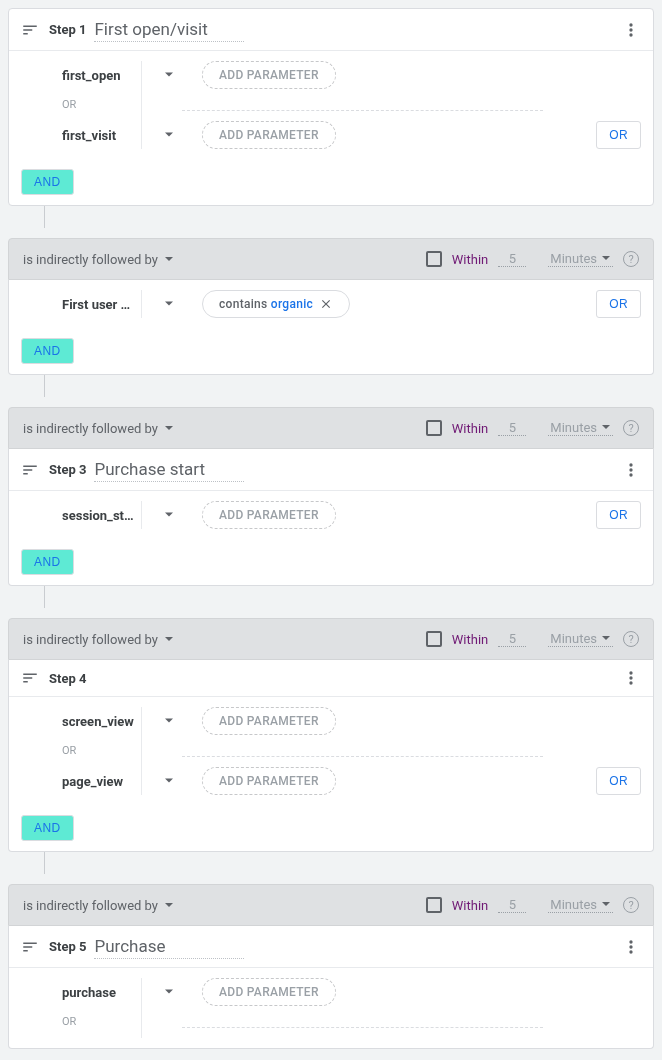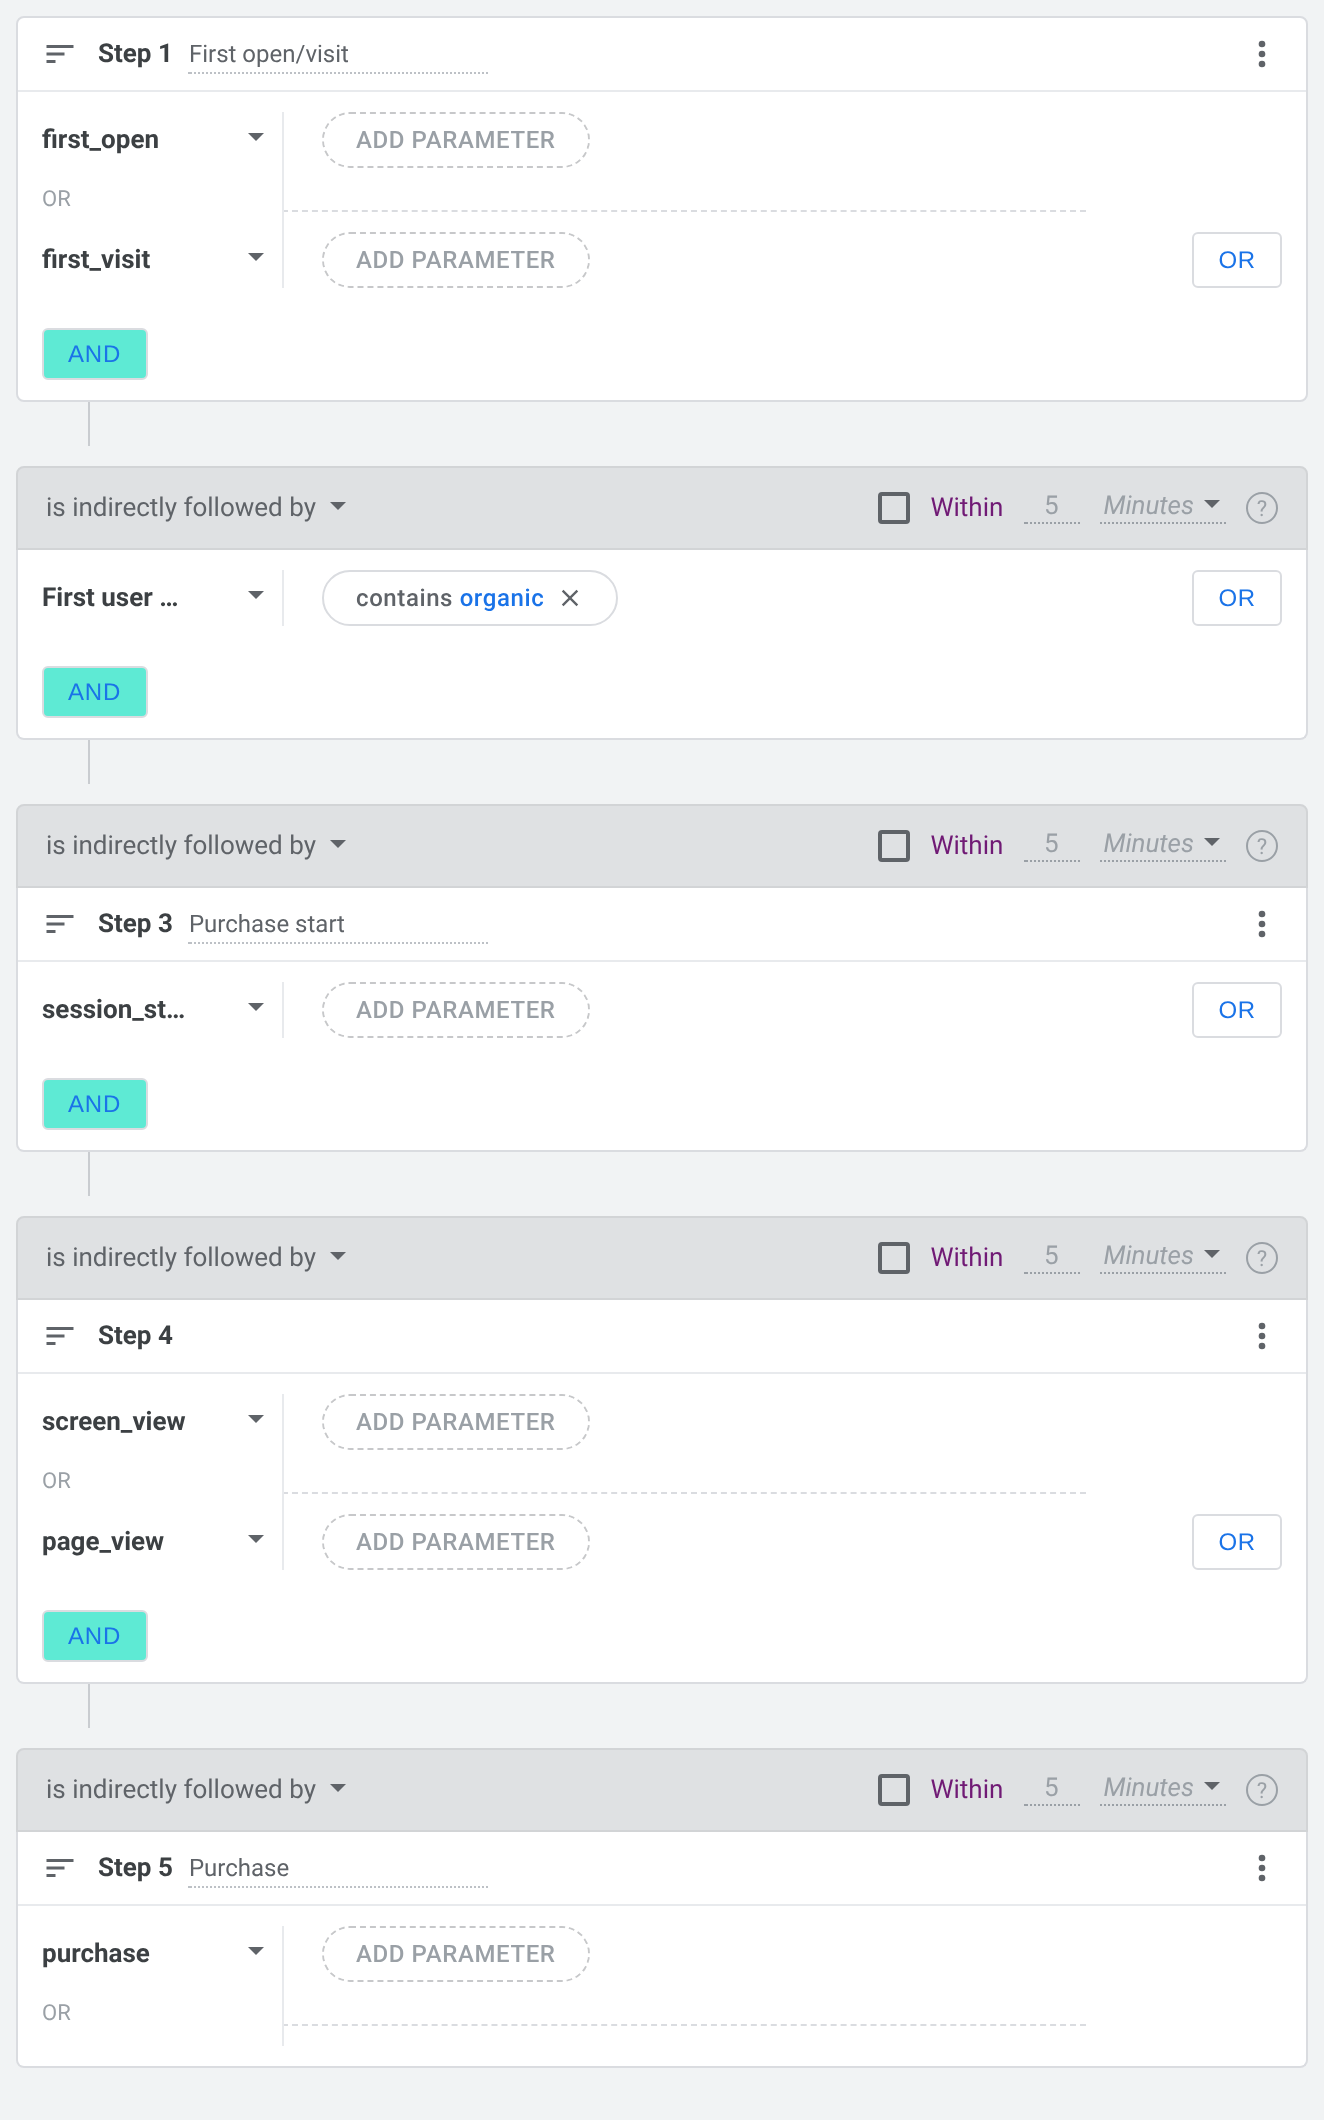--- a/index.html
+++ b/index.html
@@ -14,27 +14,27 @@
   .card { background: #fff; border: 1px solid #dadce0; border-radius: 4px; }
 
   
   .step-head {
     display: flex; align-items: center; padding: 8px 12px; border-bottom: 1px solid #e8eaed;
   }
   .sort-icon { width: 18px; margin-right: 10px; fill: #5f6368; }
   .step-label { font-weight: 700; font-size: 13px; margin-right: 8px; }
   .step-title {
     flex: 0 0 150px; color: #5f6368; padding: 2px 0;
-    border-bottom: 1px dotted #bdc1c6; font-size: 12px;
+    border-bottom: 1px dotted #bdc1c6; font-size: 17px;
   }
   .spacer { flex: 1; }
   .kebab { width: 20px; cursor: pointer; fill: #5f6368; }
 
   
-  .cond-rows { position: relative; }
+  .cond-rows { position: relative; padding-left: 41px; }
   .cond-row { display: flex; align-items: center; padding: 10px 12px; }
   .dim-col { width: 120px; position: relative; }
   .dim-name { font-weight: 700; color: #3c4043; max-width: 78px; white-space: nowrap; overflow: hidden; text-overflow: ellipsis; display: inline-block; vertical-align: middle; }
   .dim-caret { fill:#5f6368; position: absolute; right: 8px; top: 50%; transform: translateY(-50%); }
 
   .or-text { font-size: 11px; color:#9aa0a6; padding: 0 12px; line-height: 1; }
   .or-divider {
     border-top: 1px dashed #dadce0; margin-left: 132px; margin-right: 110px;
   }
 
@@ -84,22 +84,22 @@
     margin-left:auto; width:16px; height:16px; border:2px solid #5f6368; border-radius:2px;
     display:inline-block; cursor:pointer;
   }
   .within { margin-left:10px; color:#701a75; }
   .num {
     width: 28px; text-align:center; color:#9aa0a6; margin-left:10px;
     border:none; border-bottom:1px dotted #9aa0a6; background:transparent; font-size:13px;
     padding: 0 2px;
   }
   .unit {
-    display:inline-flex; align-items:center; gap:4px; margin-left:10px; color:#9aa0a6;
-    border-bottom:1px dotted #9aa0a6; padding: 0 2px; cursor:pointer;font-style:italic;
+    display:inline-flex; align-items:center; gap:4px; margin-left:22px; color:#9aa0a6;
+    border-bottom:1px dotted #9aa0a6; padding: 0 2px; cursor:pointer;
   }
   .qmark {
     margin-left:10px; width:16px; height:16px; border:1.5px solid #9aa0a6; border-radius:50%;
     display:flex; align-items:center; justify-content:center; font-size:11px; color:#9aa0a6;
     cursor:pointer;
   }
 
   
   .follow-plus-card .card { border-top-left-radius:0; border-top-right-radius:0; border-top:none; }
 </style>

